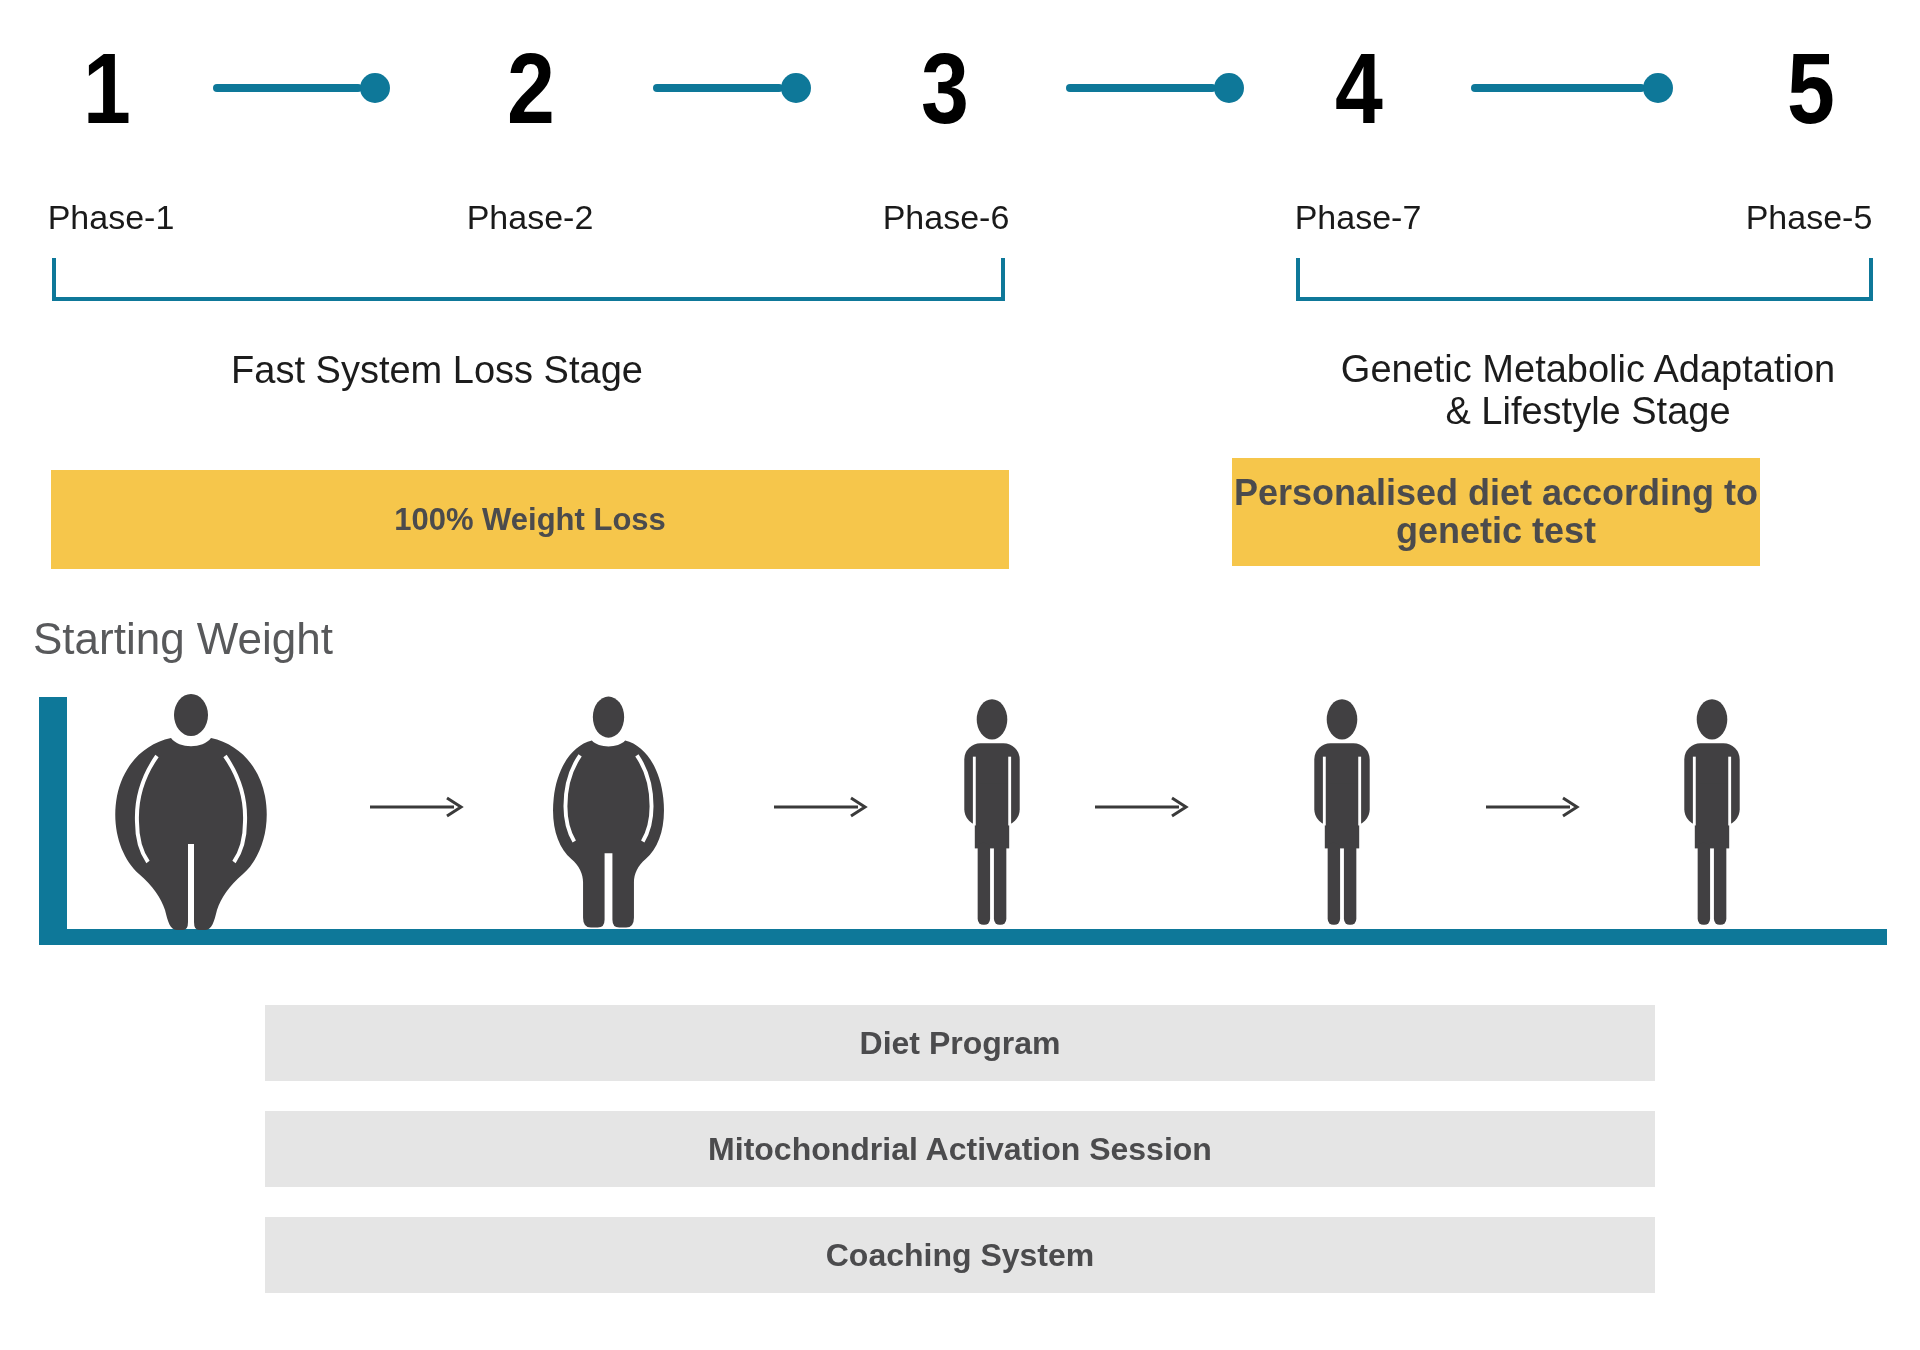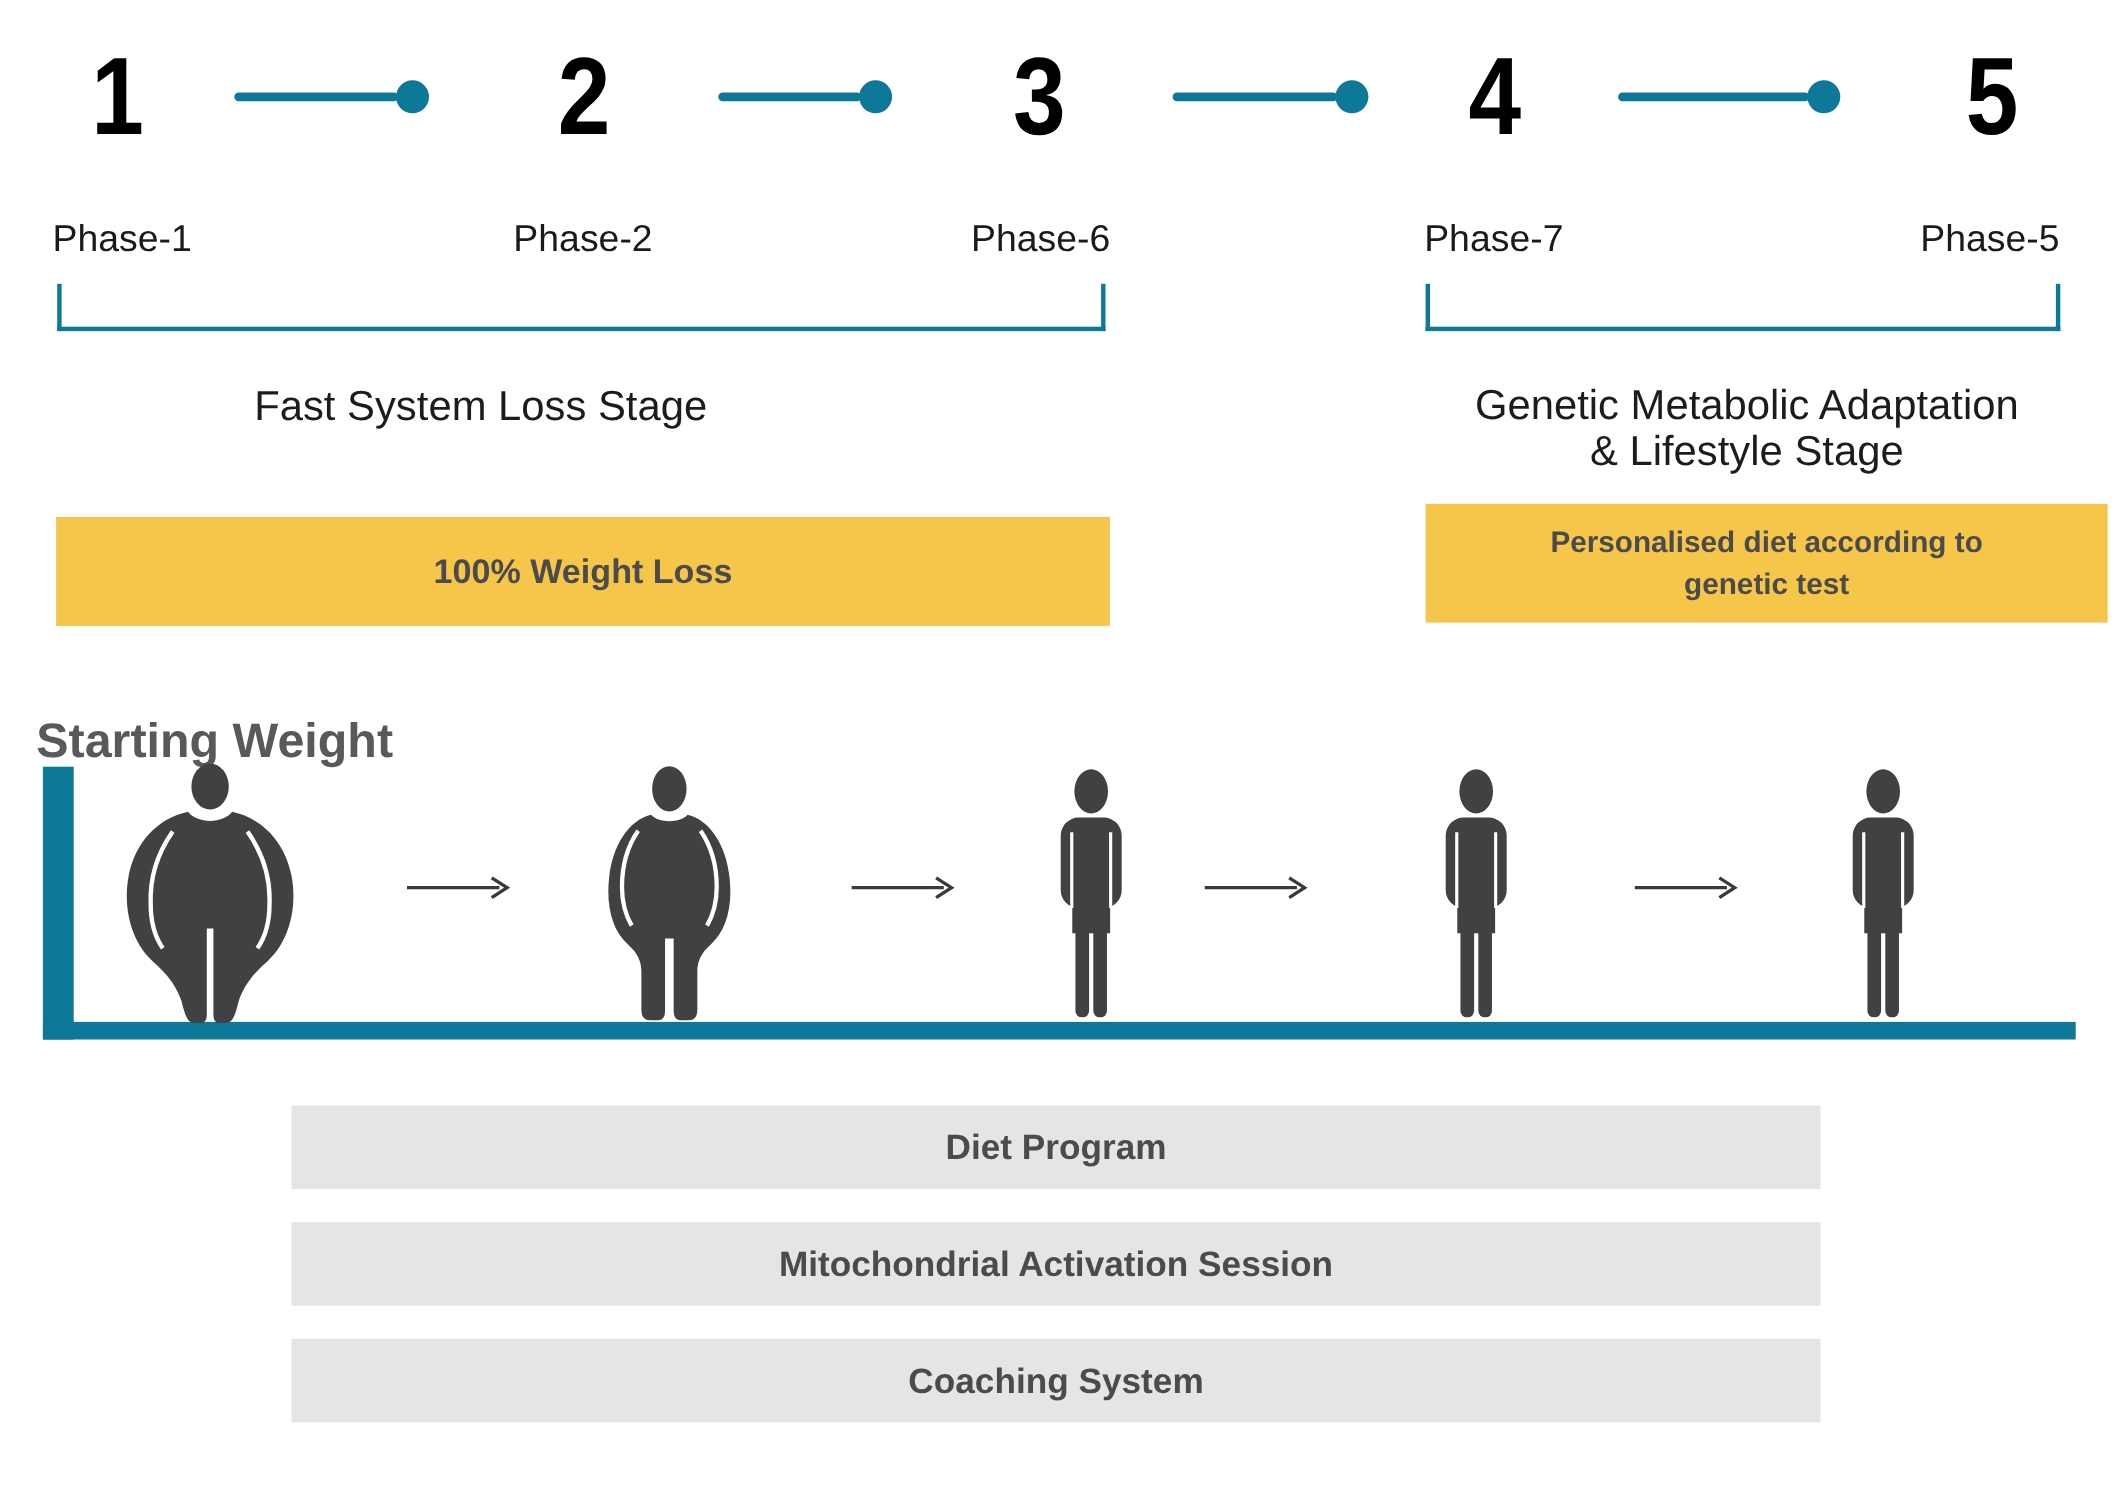--- a/index.html
+++ b/index.html
@@ -47,21 +47,21 @@
   
   .ybox{
     position:absolute;background:#F6C64B;
     display:flex;flex-direction:column;align-items:center;justify-content:center;
     font-weight:bold;color:#4B4B4D;text-align:center;
   }
   .ybox .ln{line-height:38px;}
 
   .starting-weight{
     position:absolute;left:33px;top:614px;
-    font-size:44px;font-weight:bold;color:#58595B;white-space:nowrap;margin-top:35px;
+    font-size:44px;font-weight:normal;color:#58595B;white-space:nowrap;
   }
 
   .axis-v{position:absolute;left:39px;top:697px;width:28px;height:248px;background:#0E7899;}
   .axis-h{position:absolute;left:39px;top:929px;width:1848px;height:16px;background:#0E7899;}
 
   .figure{position:absolute;top:694px;height:240px;}
   .figure svg{display:block;height:100%;}
 
   .prog-arrow{position:absolute;top:795px;width:96px;height:24px;}
 
@@ -110,21 +110,21 @@
 
   <div class="stage-title" style="left:437px">Fast System Loss Stage</div>
   <div class="stage-title" style="left:1588px;top:348px">
     <div>Genetic Metabolic Adaptation</div>
     <div>&amp; Lifestyle Stage</div>
   </div>
 
   <div class="ybox" style="left:51px;top:470px;width:958px;height:99px;font-size:31px">
     <div class="ln">100% Weight Loss</div>
   </div>
-  <div class="ybox" style="left:1296px;top:458px;width:620px;height:108px;font-size:27px">
+  <div class="ybox" style="left:1232px;top:458px;width:528px;height:108px;font-size:36px">
     <div class="ln">Personalised diet according to</div>
     <div class="ln">genetic test</div>
   </div>
 
   <div class="starting-weight">Starting Weight</div>
 
   <div class="axis-v"></div>
   <div class="axis-h"></div>
 
   <div class="figure" style="left:105px;width:172px">

